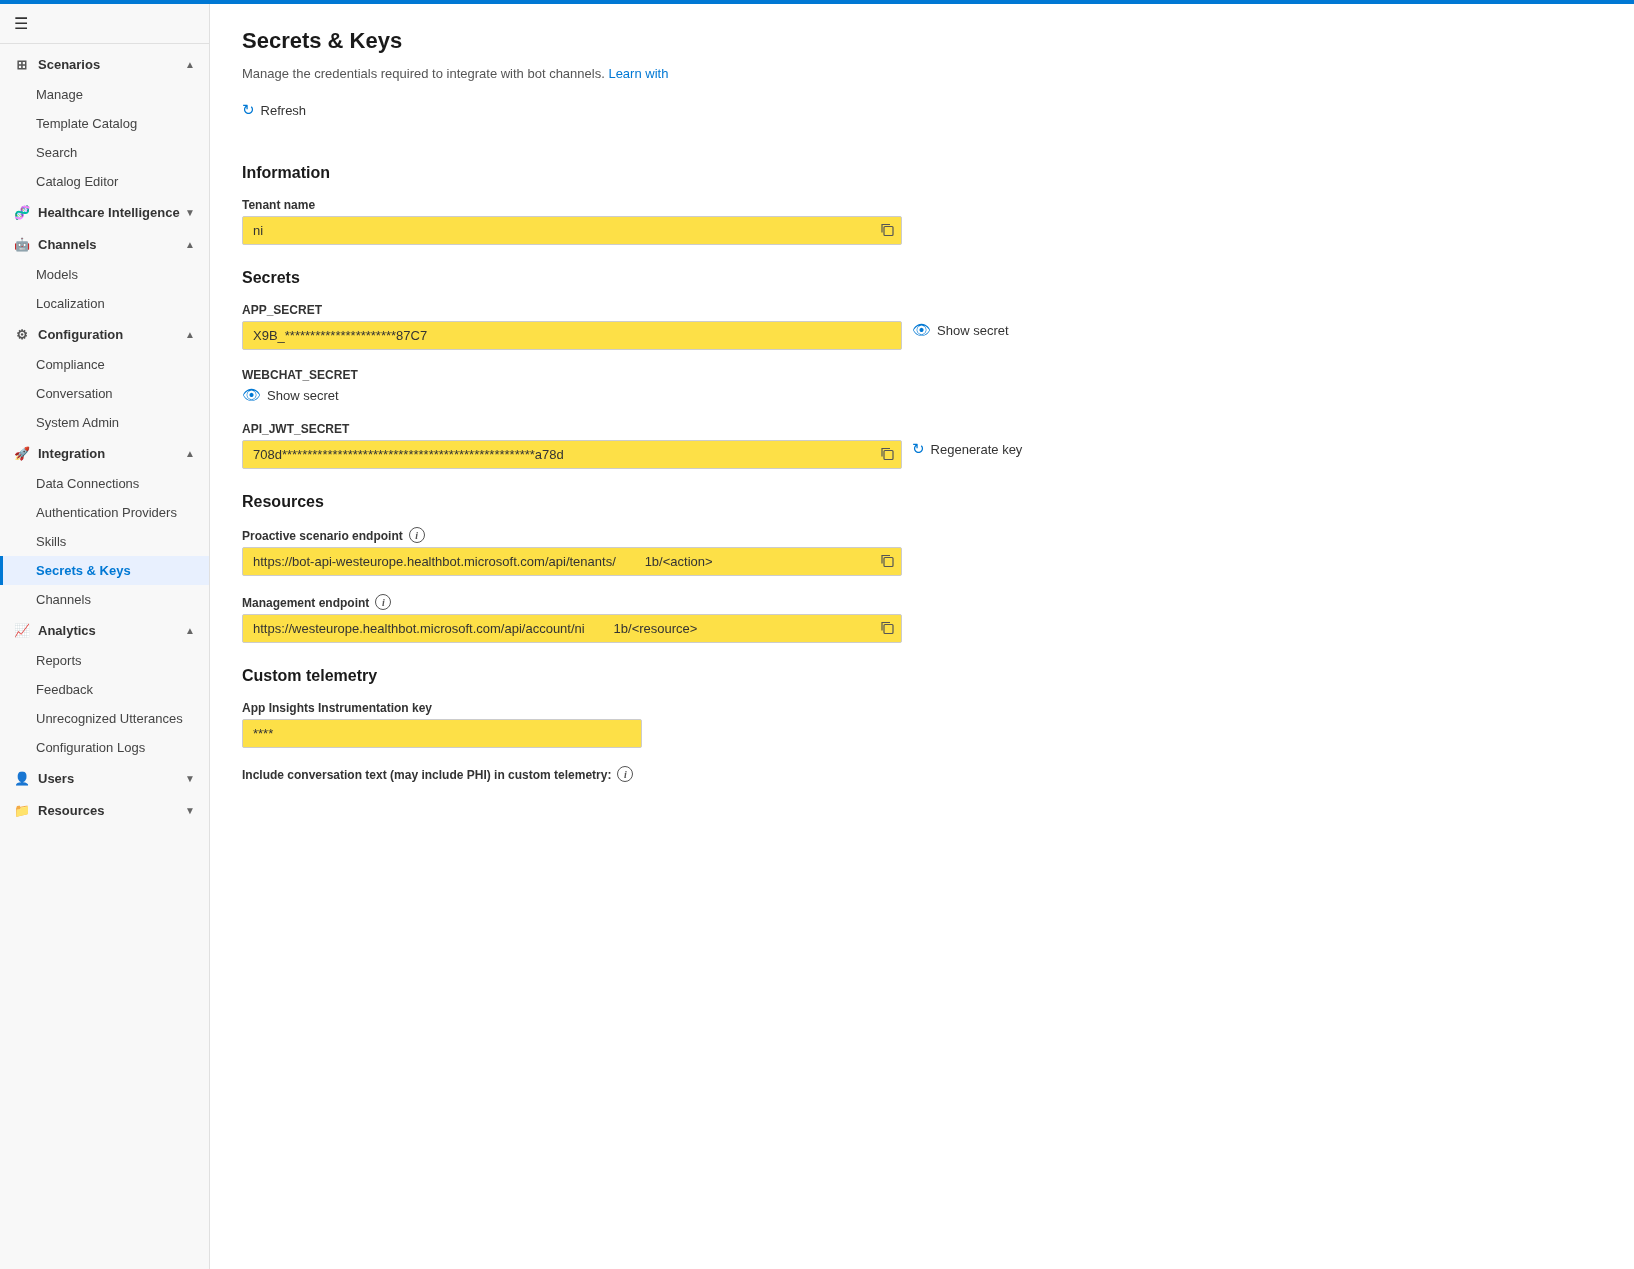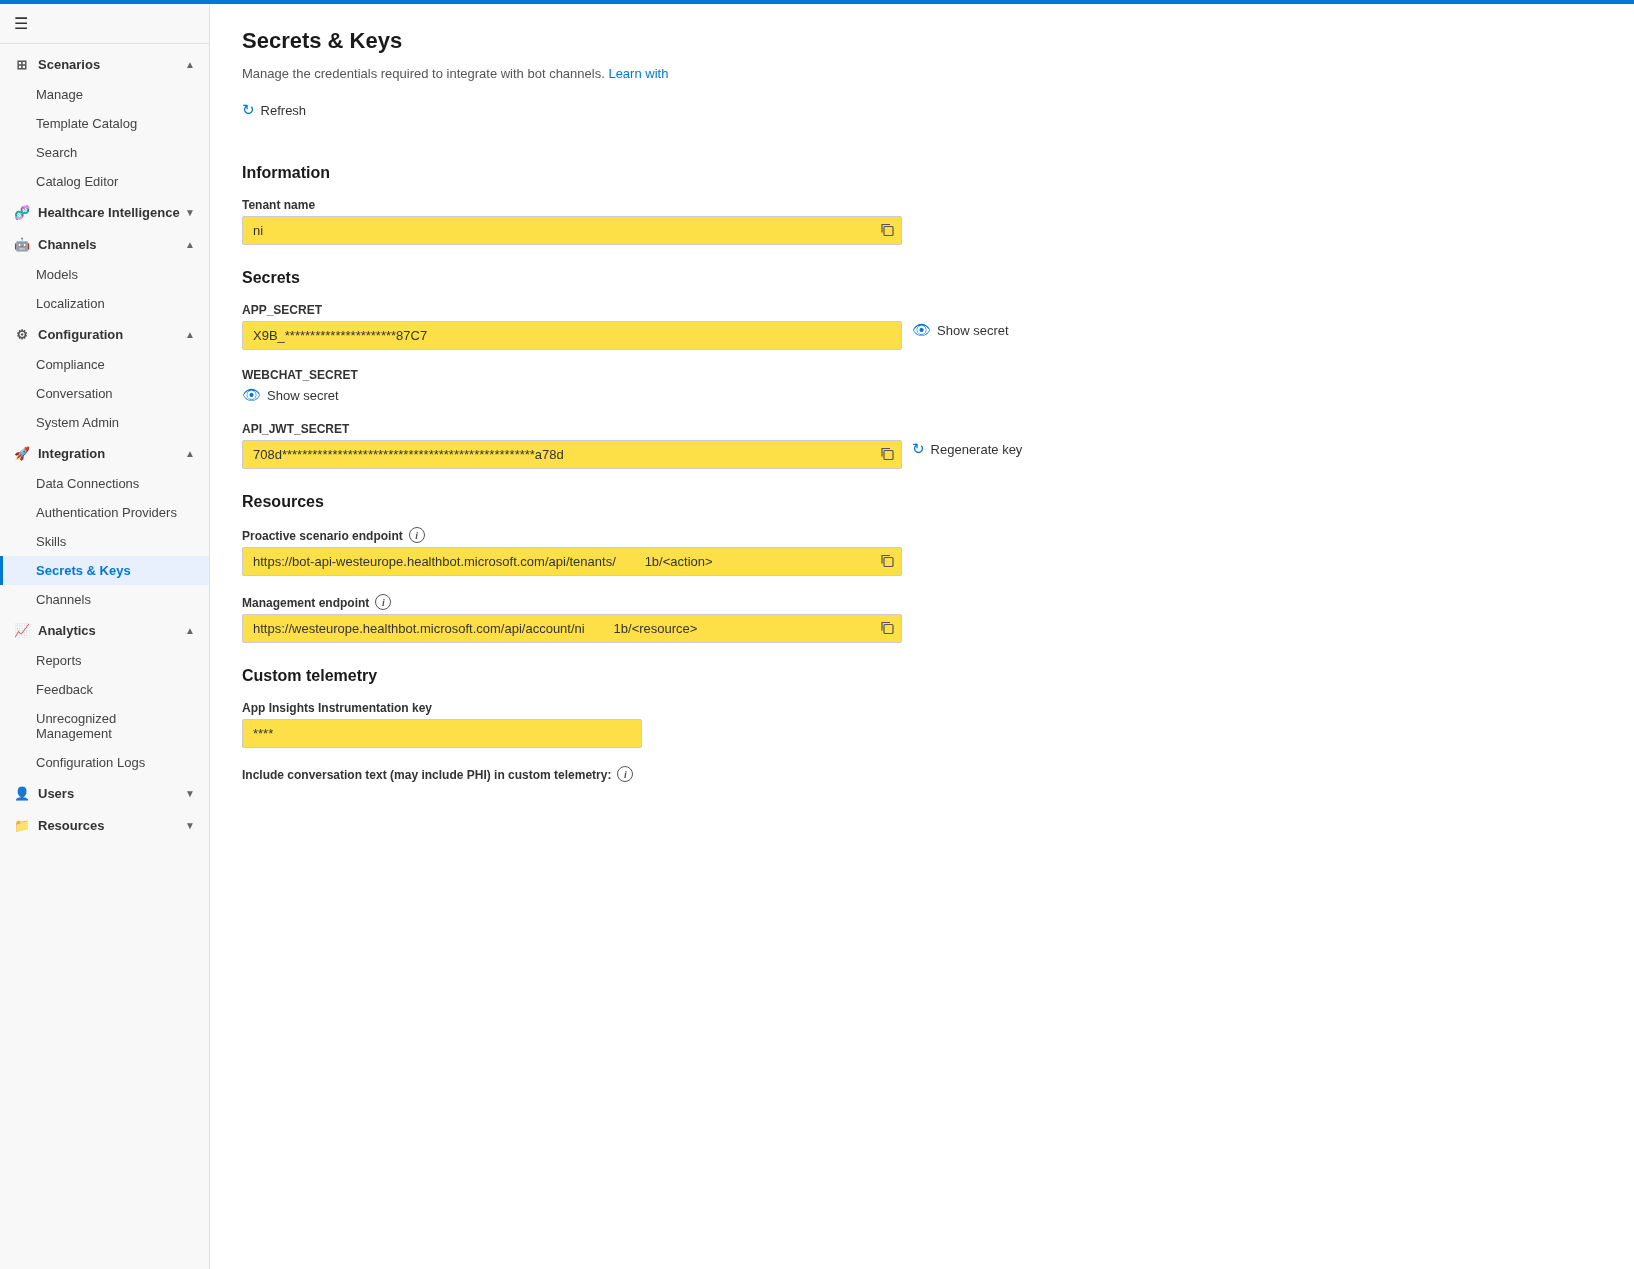--- a/index.html
+++ b/index.html
@@ -321,21 +321,21 @@
         </div>
         <span class="chevron">▲</span>
       </div>
       <div class="nav-item">
         <span>Reports</span>
       </div>
       <div class="nav-item">
         <span>Feedback</span>
       </div>
       <div class="nav-item">
-        <span>Unrecognized Management</span>
+        <span>Unrecognized Utterances</span>
       </div>
       <div class="nav-item">
         <span>Configuration Logs</span>
       </div>
 
       <div class="nav-group-header">
         <div class="nav-group-left">
           <span class="nav-icon">👤</span>
           <span>Users</span>
         </div>

